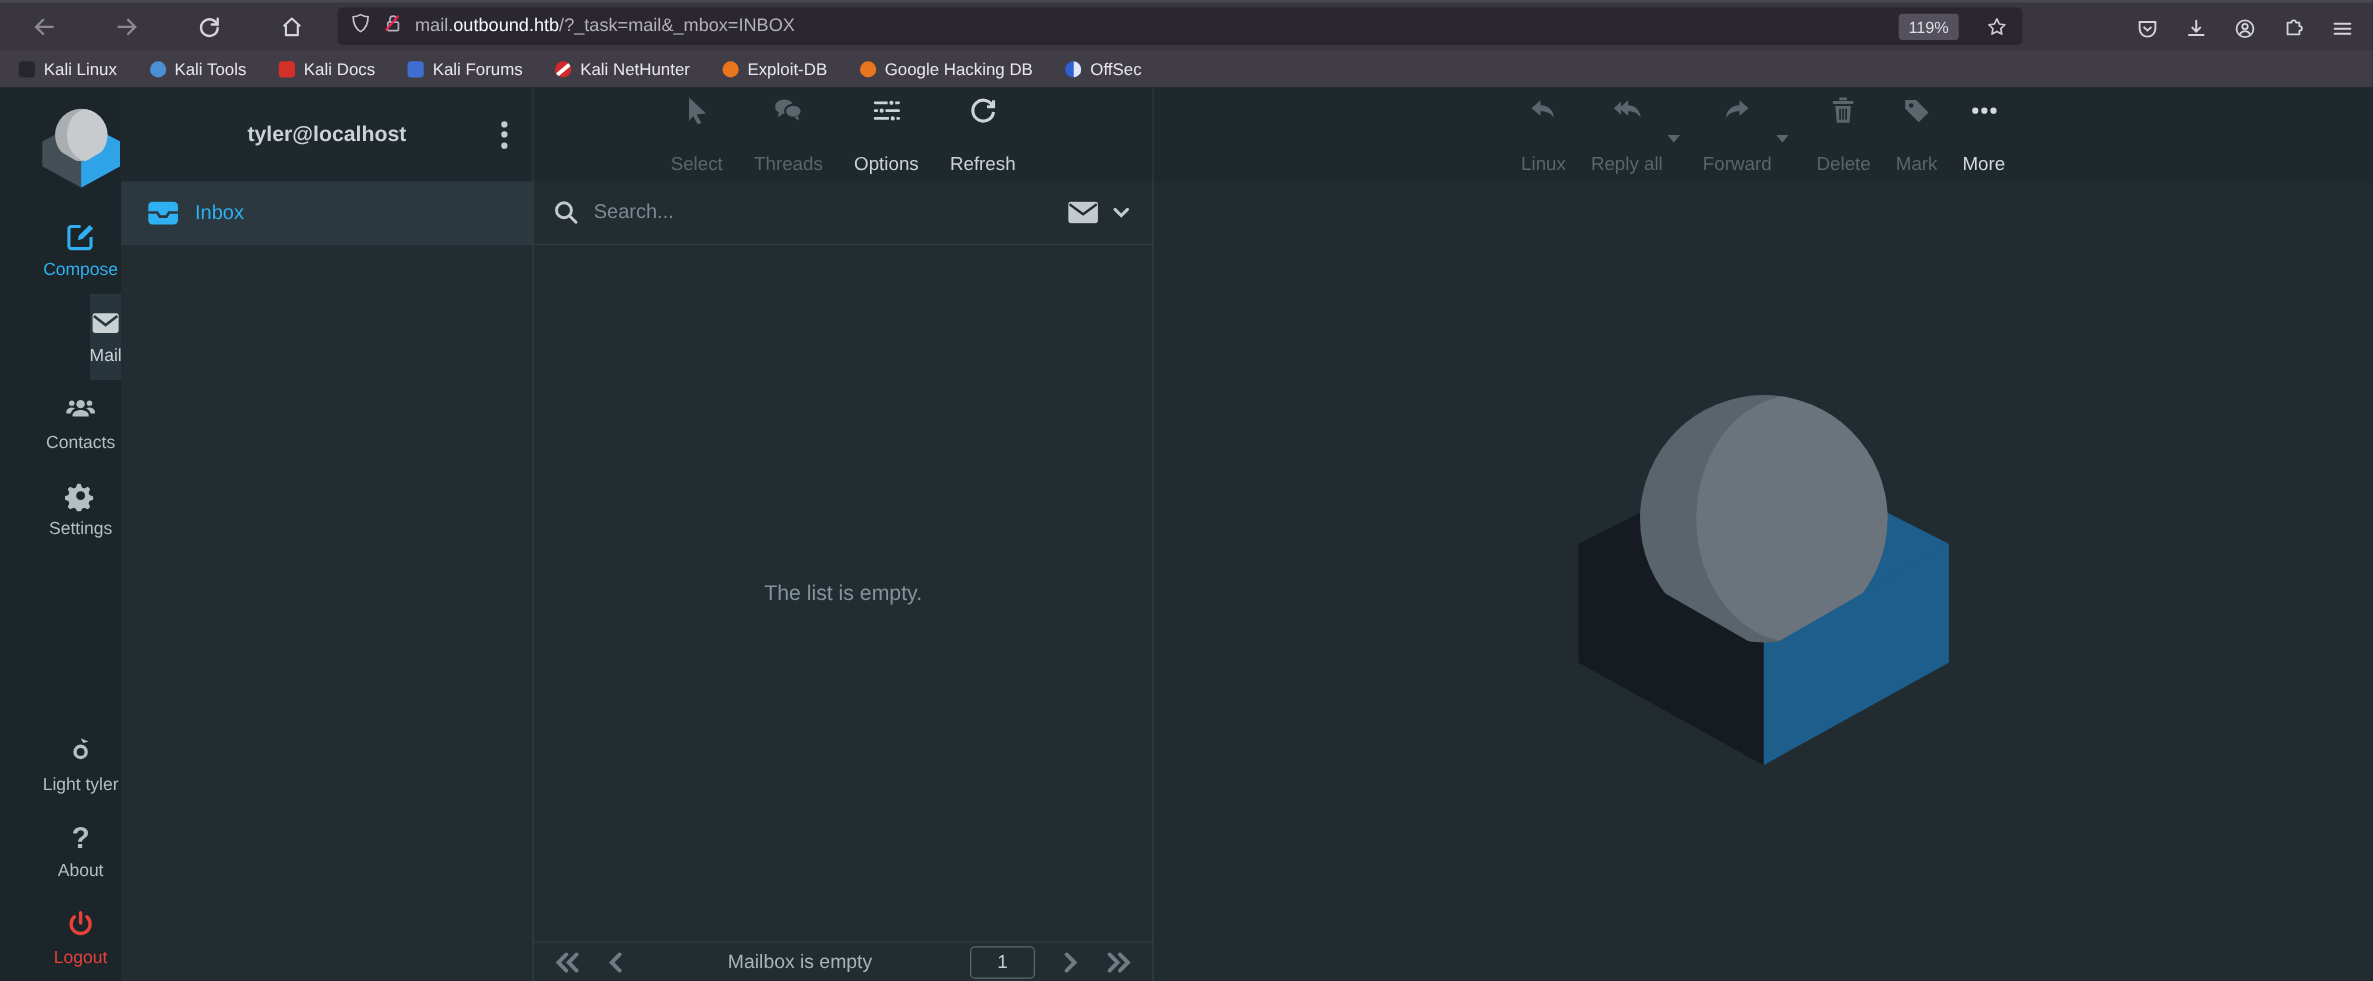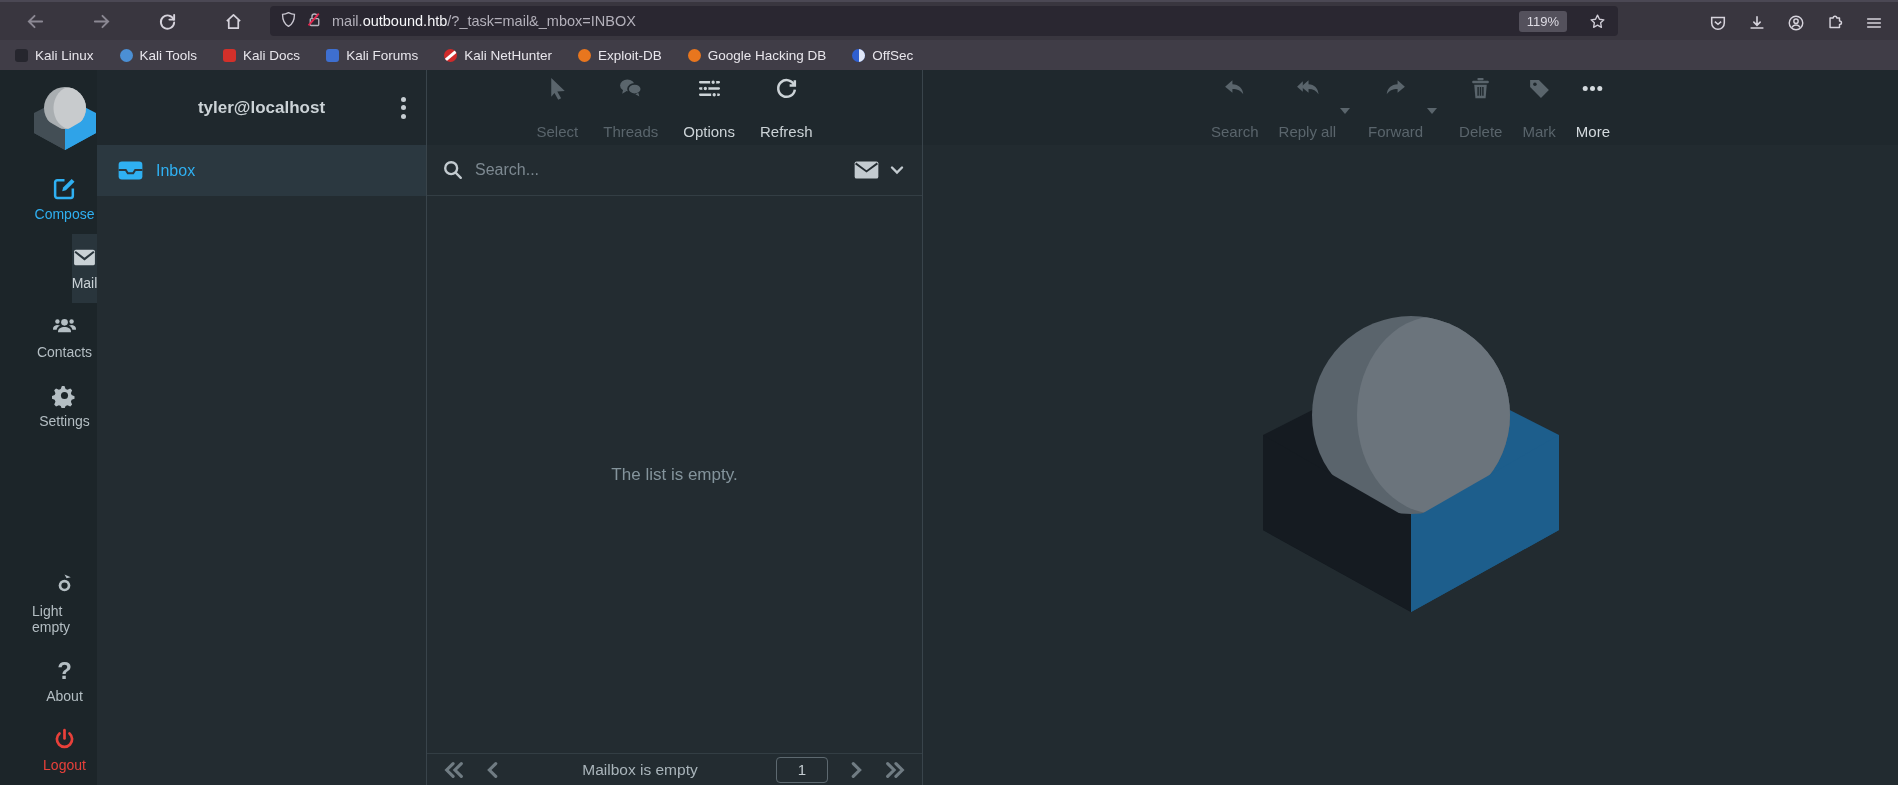--- a/index.html
+++ b/index.html
@@ -265,21 +265,21 @@
     </div>
 
     <div class="task-spacer"></div>
 
     <div class="task-item">
       <svg viewBox="0 0 24 24" fill="currentColor">
           <path d="M12 1.5l2 3.6 4-1 .-0 0 1 4 3.6 2-3.6 2 1 4-4-1-2 3.6-2-3.6-4 1 1-4-3.6-2 3.6-2-1-4 4 1z"></path>
           <circle cx="12" cy="12" r="5.6"></circle>
           <circle cx="12" cy="12" r="3" fill="#1c2529"></circle>
         </svg>
-      <span>Light empty</span>
+      <span>Light tyler</span>
     </div>
 
     <div class="task-item">
       <span class="qmark">?</span>
       <span>About</span>
     </div>
 
     <div class="task-item t-logout">
       <svg viewBox="0 0 24 24" fill="none" stroke="currentColor" stroke-width="2.6" stroke-linecap="round">
           <path d="M12 3v8"></path>
@@ -389,21 +389,21 @@
       </span>
     </div>
   </div>
 
   <div class="content-col">
     <div class="content-toolbar">
       <div class="tb-btn">
         <svg viewBox="0 0 24 24" fill="currentColor">
             <path d="M10 4 3 10.2 10 16v-3.6c5 0 8 1.6 10.4 5-.6-6-4.4-9.3-10.4-9.6z"></path>
           </svg>
-        <span>Search</span>
+        <span>Linux</span>
       </div>
       <div class="tb-btn">
         <svg viewBox="0 0 24 24" fill="currentColor">
             <path d="M7.5 5 2 10.2l5.5 5V12z"></path>
             <path d="M13 4 6 10.2 13 16v-3.6c4.6 0 7.4 1.6 9.6 5-.6-6-4-9.3-9.6-9.6z"></path>
           </svg>
         <span>Reply all</span>
         <span class="tb-caret"></span>
       </div>
       <div class="tb-btn" style="margin-left:12px">

